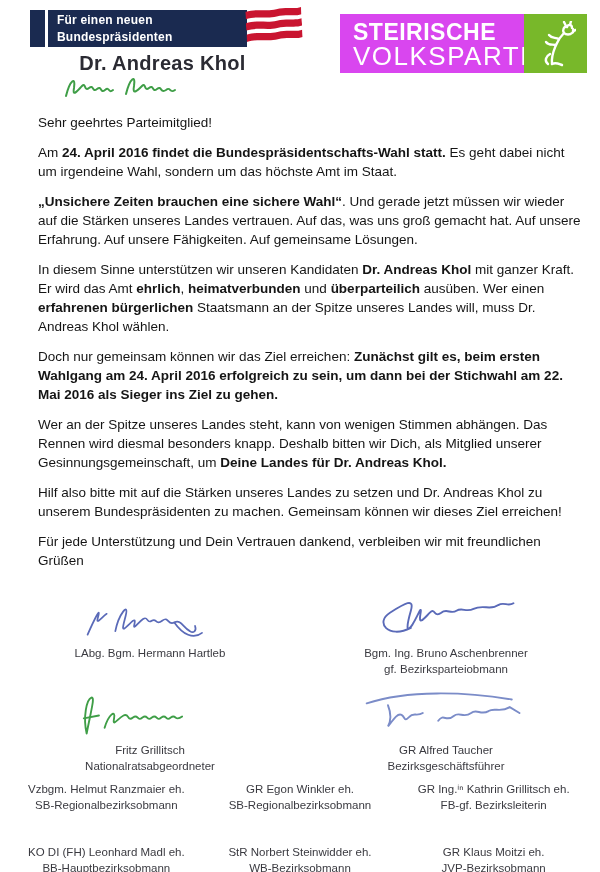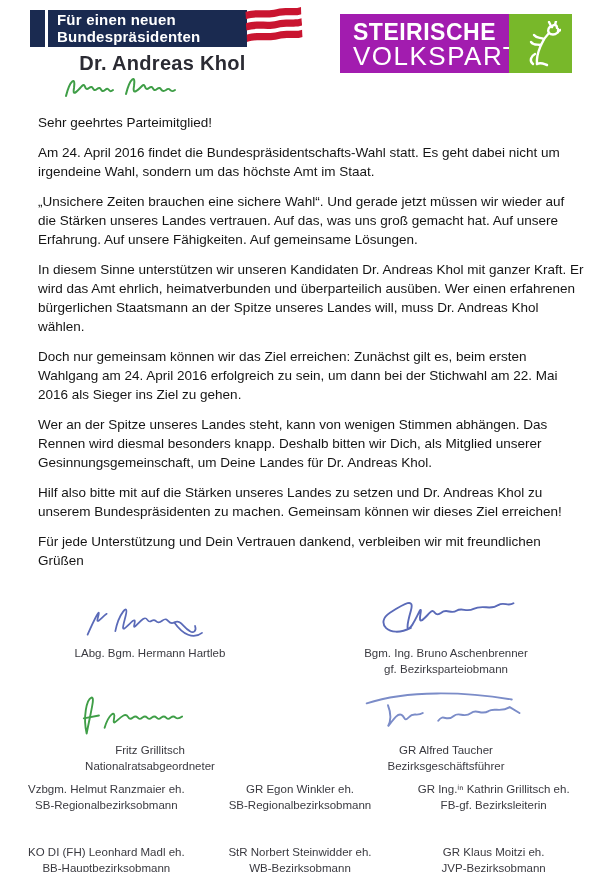--- a/index.html
+++ b/index.html
@@ -2,40 +2,40 @@
 <html><head>
 <meta charset="utf-8">
 <style>
   html,body{margin:0;padding:0;background:#fff;}
   .page{position:relative;width:600px;height:872px;background:#ffffff;overflow:hidden;
         font-family:"Liberation Sans",sans-serif;color:#151515;}
 
   
   .banner-stub{position:absolute;left:30px;top:10px;width:15px;height:37px;background:#1a2a50;}
   .banner{position:absolute;left:48px;top:10px;width:199px;height:37px;background:#1a2a50;
-          color:#fff;font-weight:bold;font-size:15px;line-height:16.5px;
+          color:#fff;font-weight:bold;font-size:12px;line-height:16.5px;
           padding:2px 0 0 9px;box-sizing:border-box;letter-spacing:0.2px;}
   .flag{position:absolute;left:246px;top:5px;width:56px;height:40px;transform:rotate(-3deg);}
   .candidate-name{position:absolute;left:55px;top:52px;width:215px;text-align:center;
           font-size:20px;font-weight:bold;color:#2b2b33;letter-spacing:0.3px;}
   .khol-sig{position:absolute;left:58px;top:68px;}
 
   .logo{position:absolute;left:340px;top:14px;height:59px;display:flex;}
-  .logo-text{width:169px;height:59px;background:#a21caf;color:#fff;
+  .logo-text{width:184px;height:59px;background:#d946ef;color:#fff;
              padding:6px 0 0 13px;box-sizing:border-box;}
   .logo-line1{font-size:23px;font-weight:bold;line-height:25px;letter-spacing:0.5px;}
   .logo-line2{font-size:26px;line-height:23px;letter-spacing:1.5px;}
   .logo-crest{width:63px;height:59px;background:#78b82a;display:flex;
               align-items:center;justify-content:center;}
 
   
   .letter-body{position:absolute;left:38px;top:113px;width:546px;
                font-size:13.5px;line-height:19px;}
   .letter-body p{margin:0 0 11px 0;}
-  .letter-body .b{font-weight:normal;margin-top:48px;}
+  .letter-body .b{font-weight:bold;margin-top:48px;}
 
   
   .sig-block{position:absolute;width:220px;text-align:center;}
   .sig-block svg{display:block;margin:0 auto;}
   .sig-name,.sig-title{font-size:11.5px;line-height:16px;color:#3a3a40;}
   #sig1{left:40px;top:593px;}
   #sig2{left:336px;top:588px;}
   #sig3{left:40px;top:690px;}
   #sig4{left:336px;top:684px;}
 

